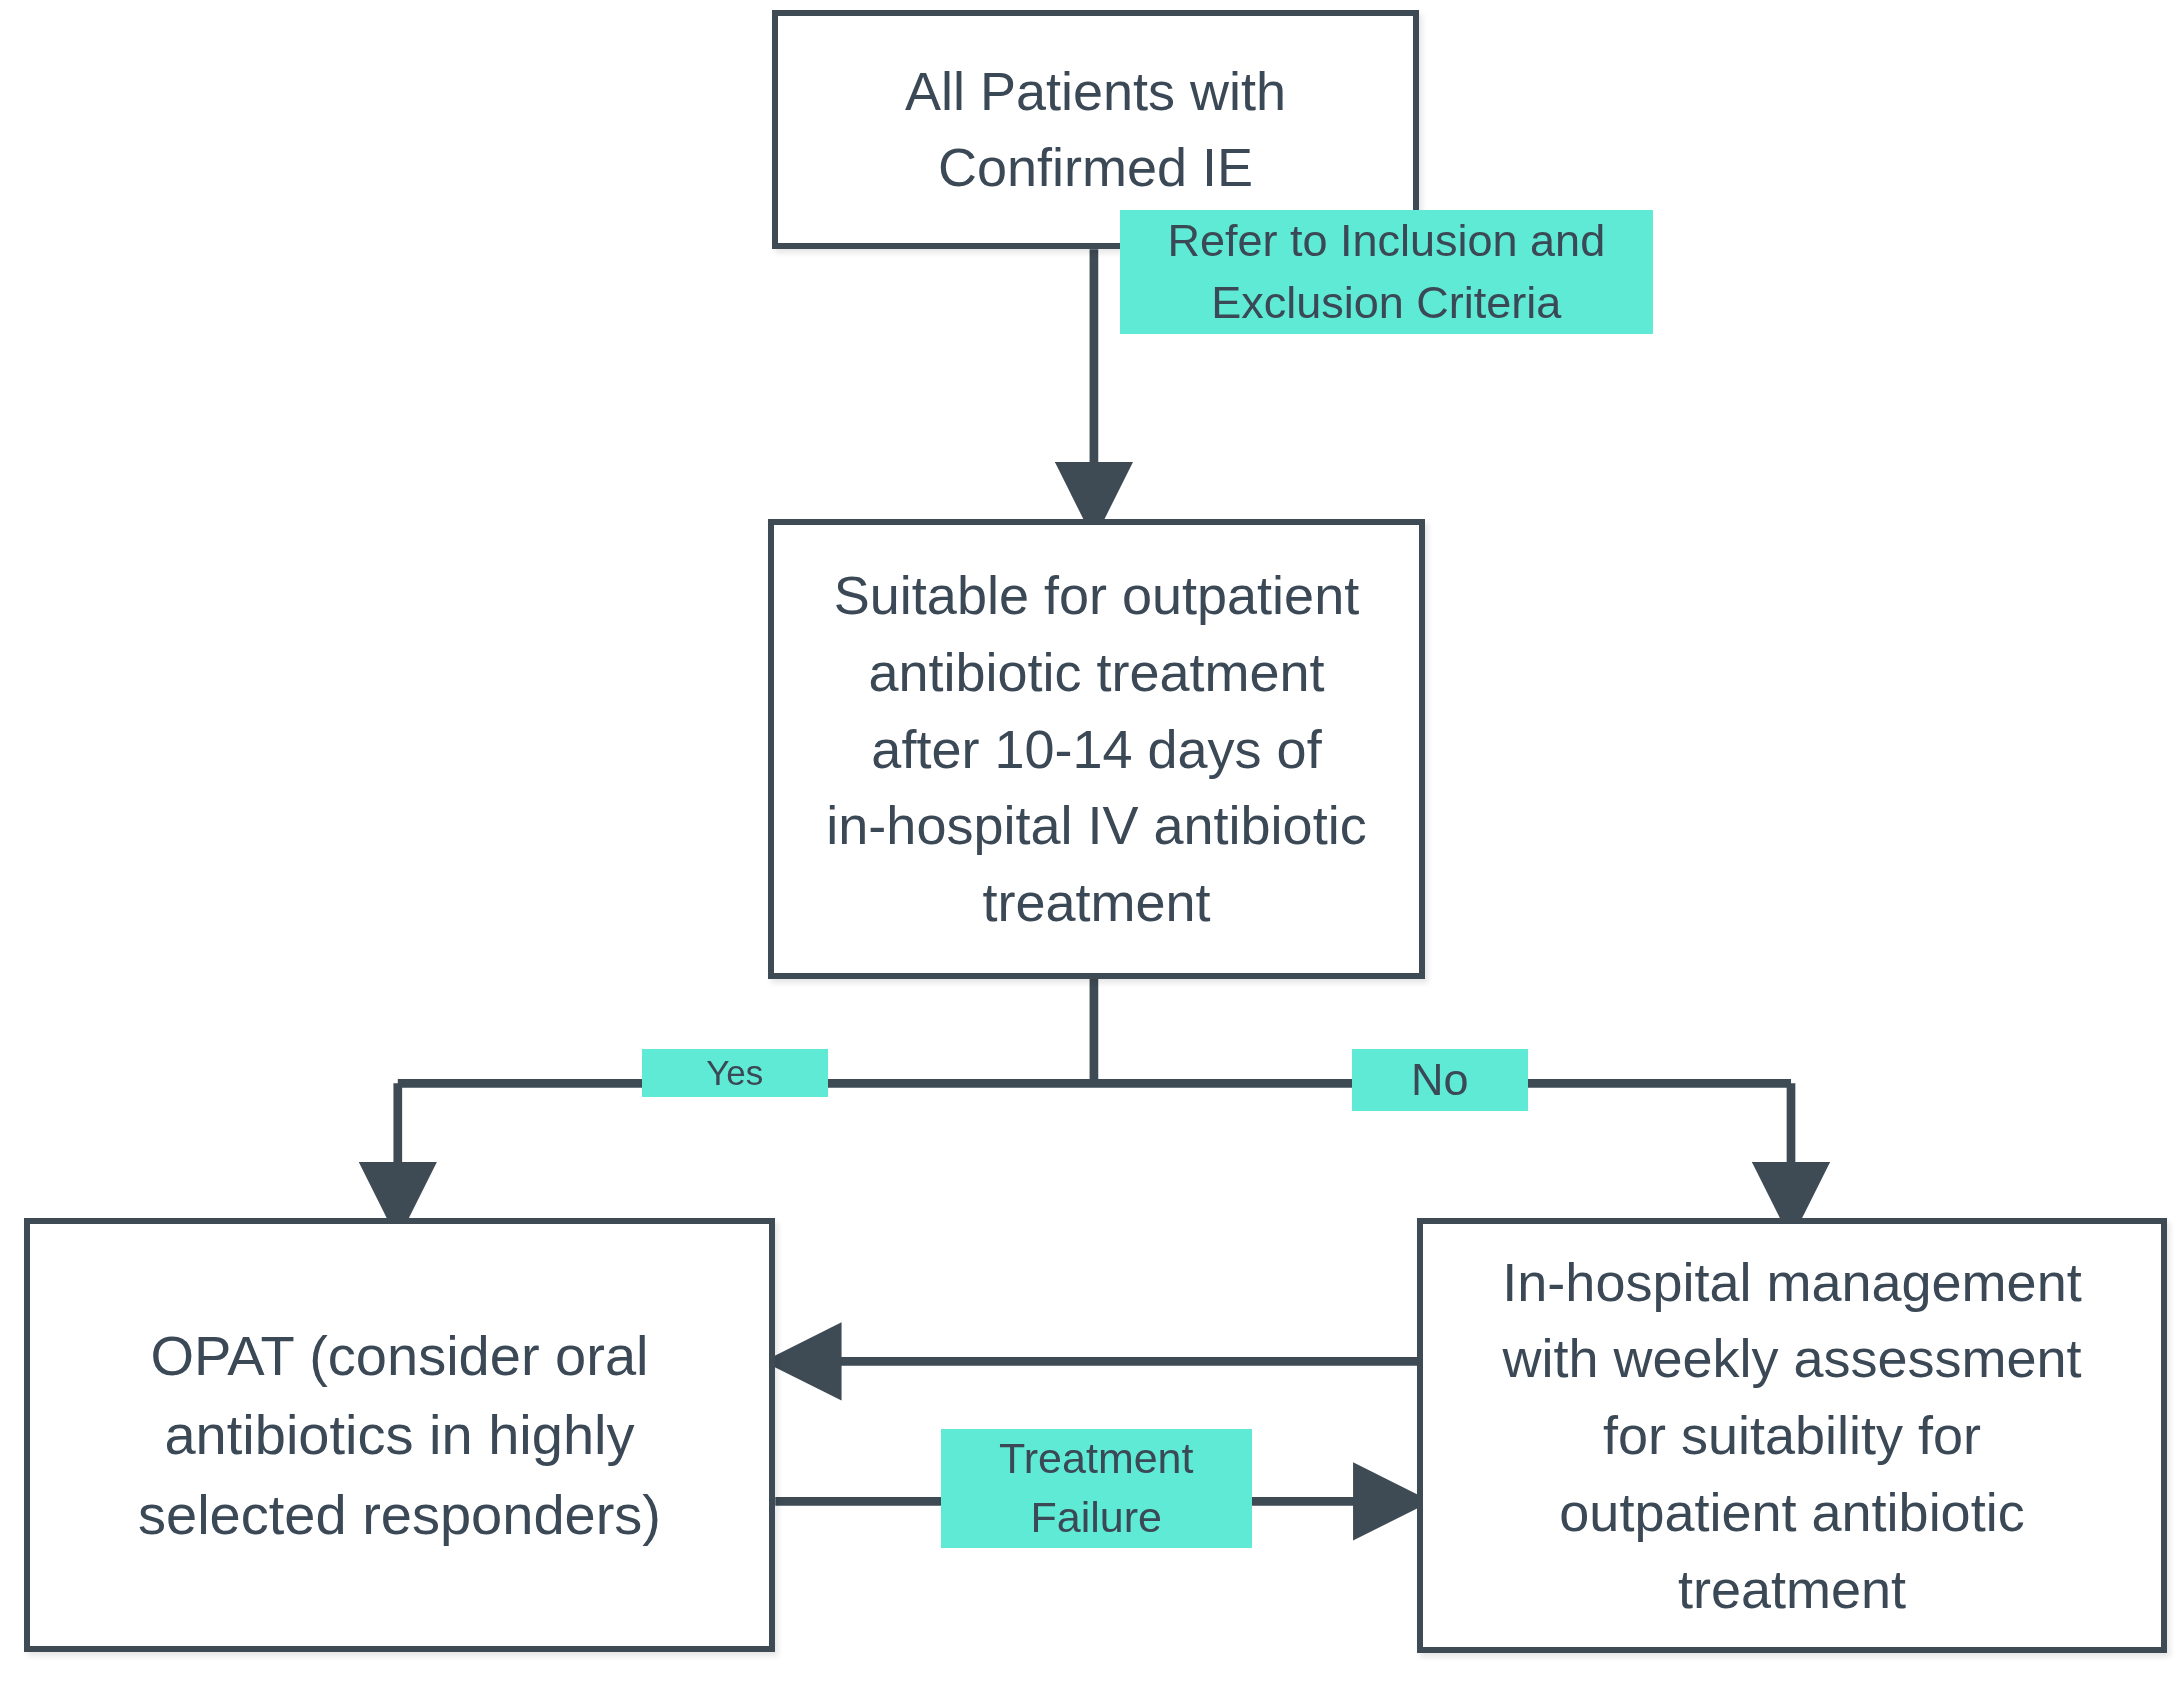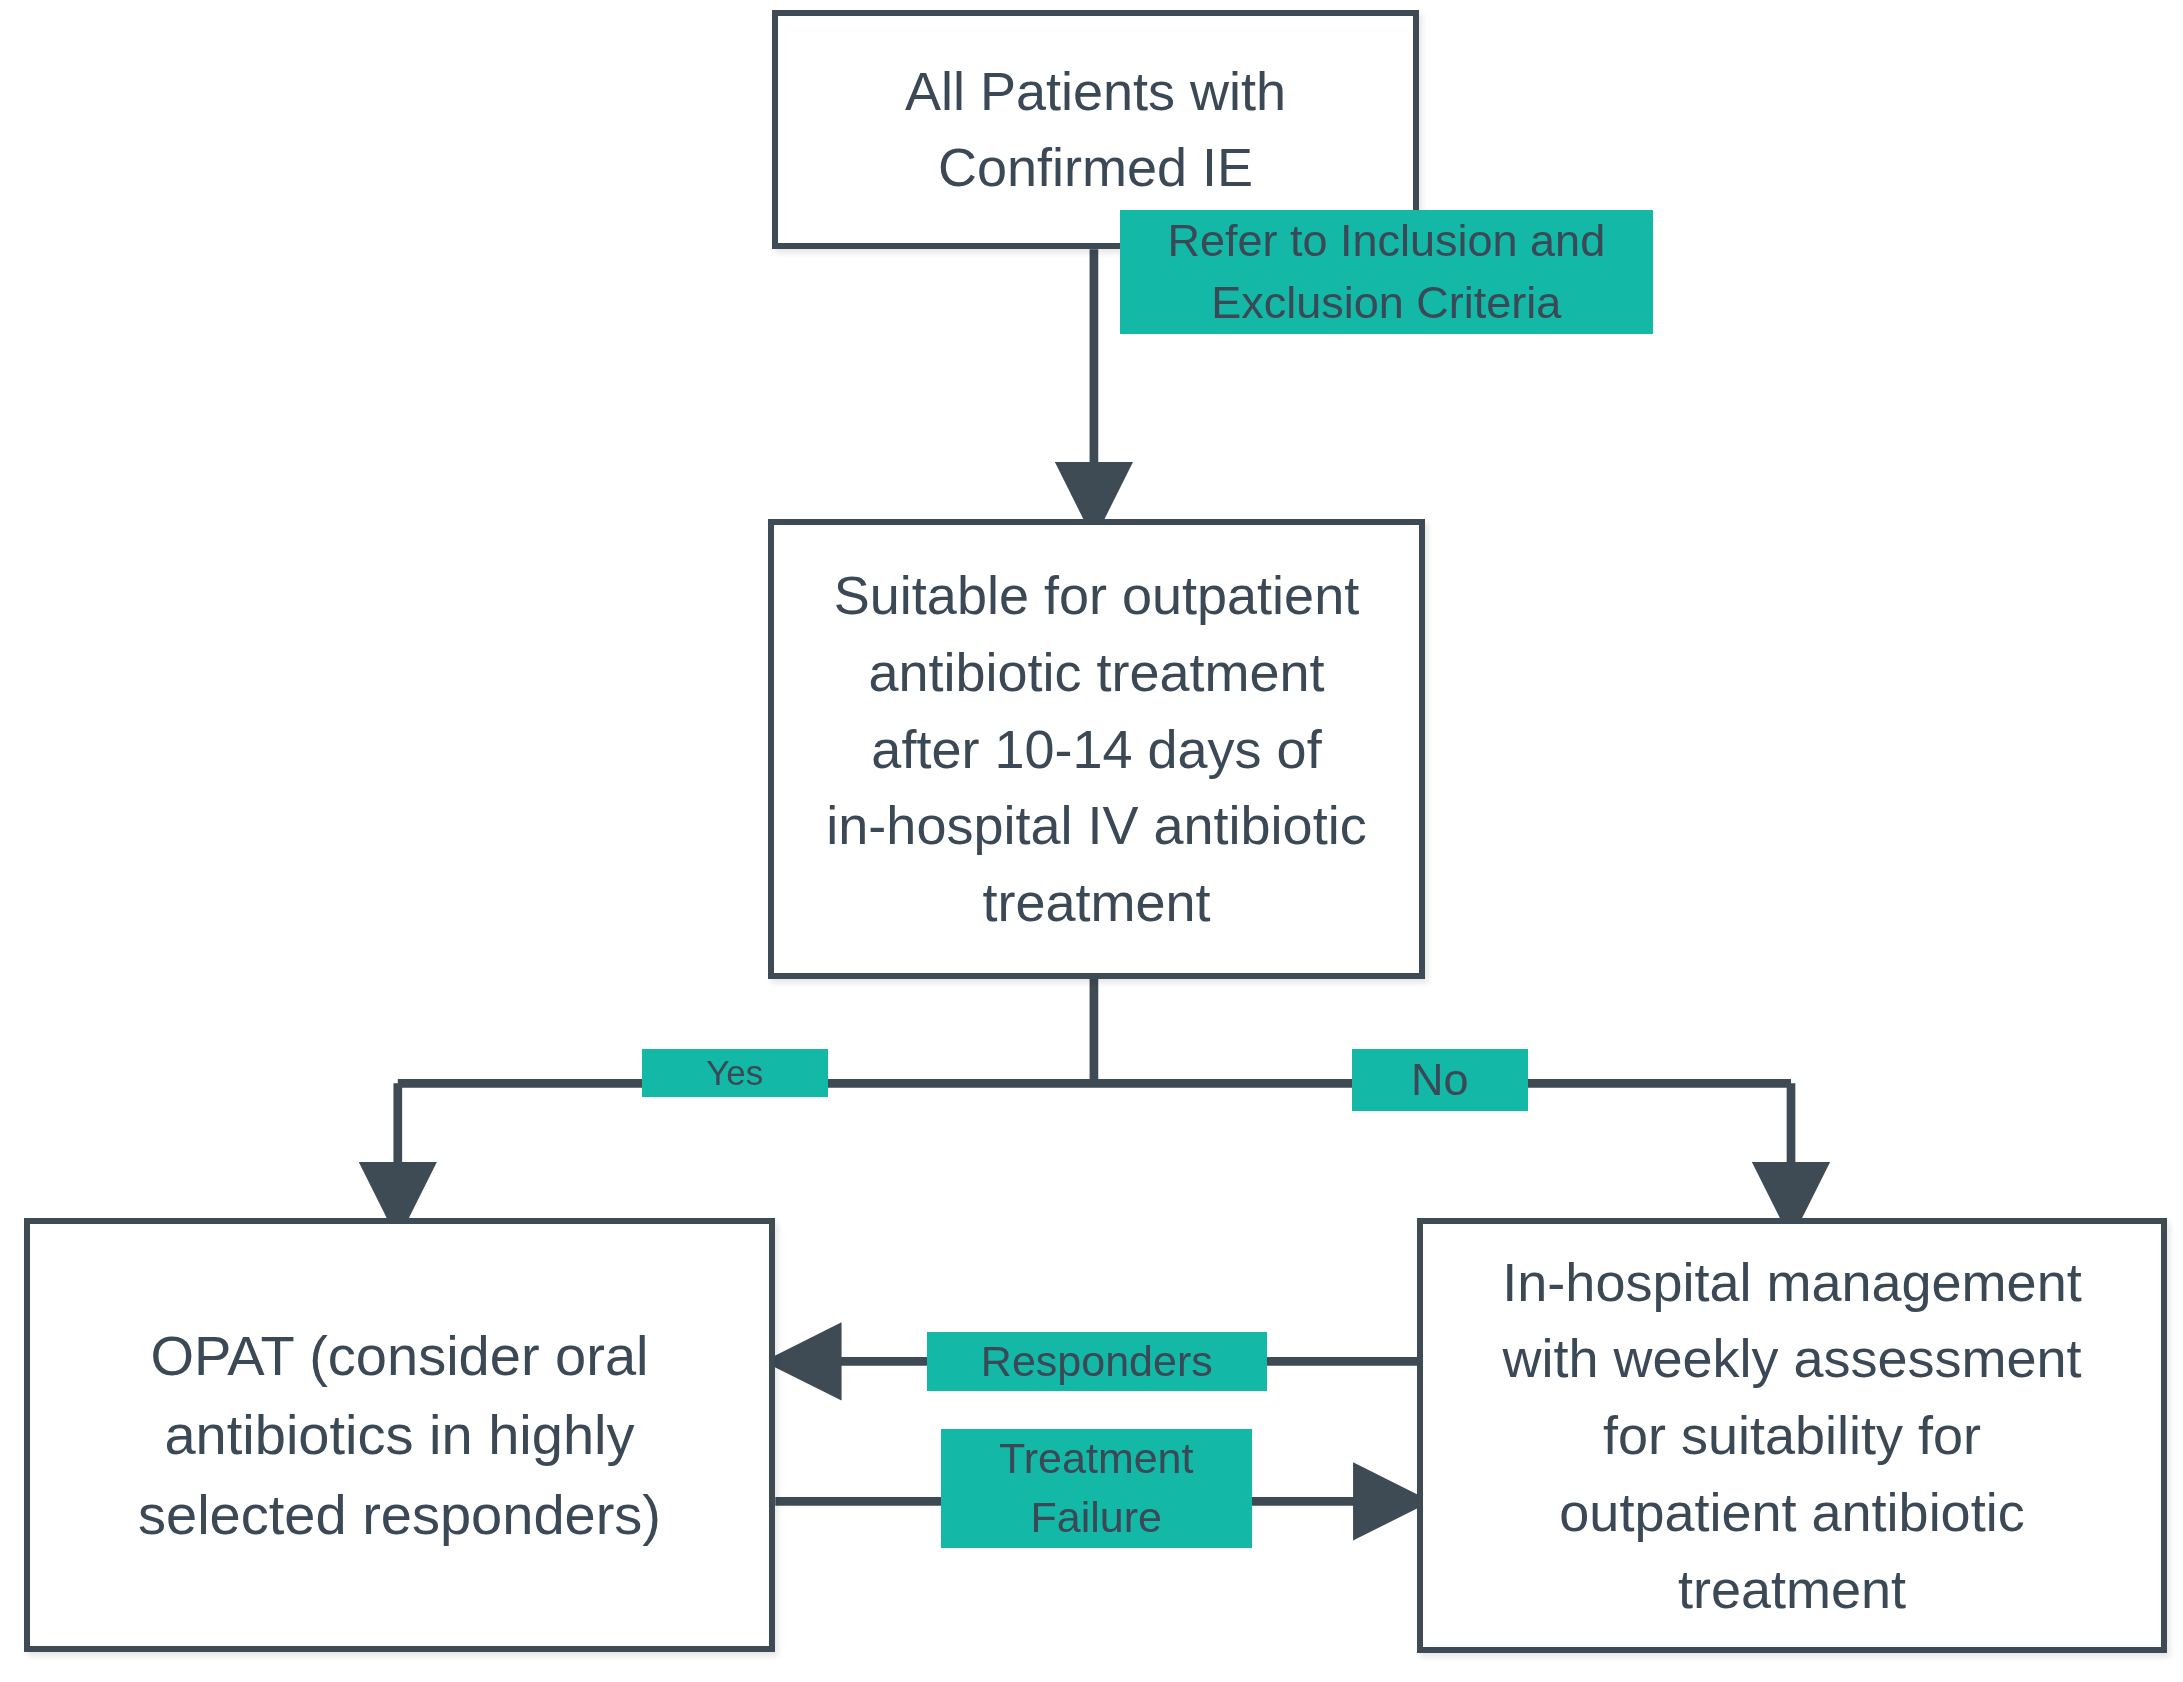--- a/index.html
+++ b/index.html
@@ -47,21 +47,21 @@
   #node-decision{ left: 768px;  top: 519px;  width: 657px; height: 460px; font-size: 54px; }
   #node-opat    { left: 24px;   top: 1218px; width: 751px; height: 434px; font-size: 56px; }
   #node-inhosp  { left: 1417px; top: 1218px; width: 750px; height: 435px; font-size: 54px; align-items: center; }
 
   .edge-label {
     position: absolute;
     color: #3b4855;
     text-align: center;
     white-space: pre-line;
     line-height: 1.38;
-    background: #14b8a6;
+    background: #5eead4;
     padding: 0 5.8px;
   }
   #label-criteria { left: 1120px; top: 210px;  width: 521px; font-size: 45px; }
   #label-yes      { left: 642px;  top: 1049px; width: 174px; font-size: 35px; }
   #label-no       { left: 1352px; top: 1049px; width: 164px; font-size: 45px; }
   #label-responders { left: 927px; top: 1332px; width: 328px; font-size: 43px; }
   #label-failure  { left: 941px;  top: 1429px; width: 299px; font-size: 43px; }
 </style>
 </head>
 <body>
@@ -117,19 +117,18 @@
 treatment</span>
   </div>
 
   <div class="edge-label" id="label-criteria">Refer to Inclusion and
 Exclusion Criteria</div>
 
   <div class="edge-label" id="label-yes">Yes</div>
 
   <div class="edge-label" id="label-no">No</div>
 
-  <div class="edge-label" id="label-responders">Responders</div>
 
   <div class="edge-label" id="label-failure">Treatment
 Failure</div>
 
 </div>
 
 
 </body></html>

